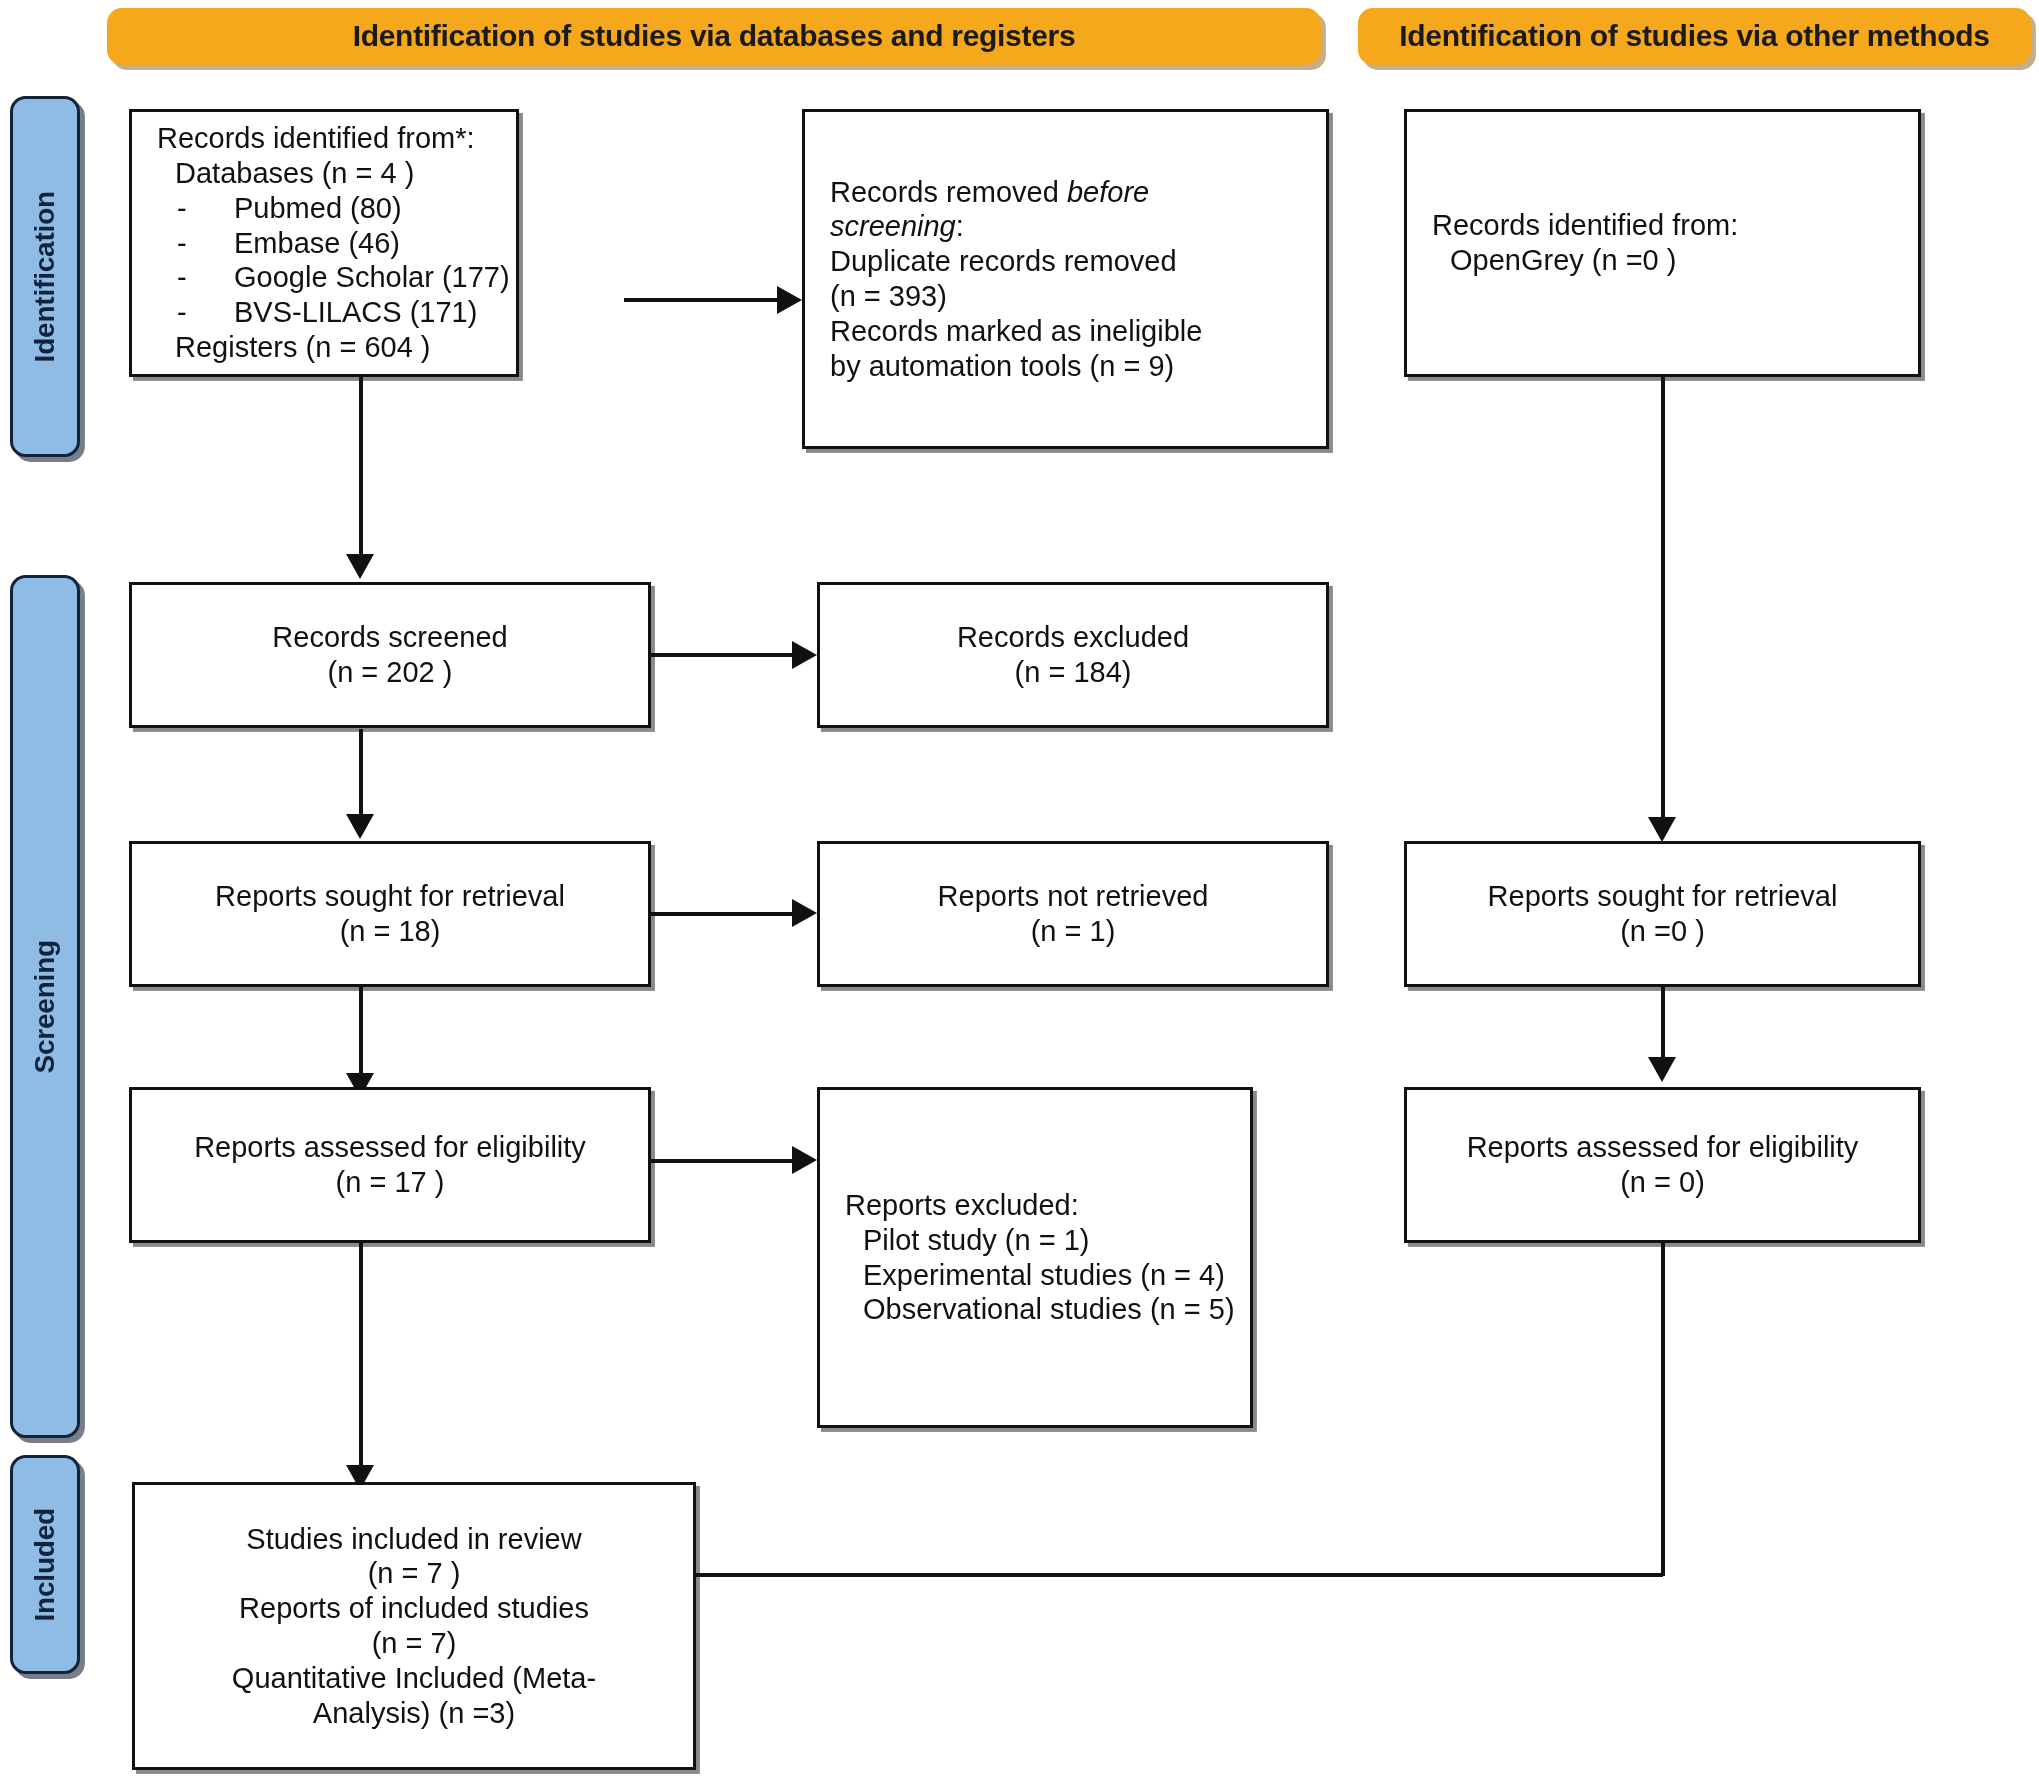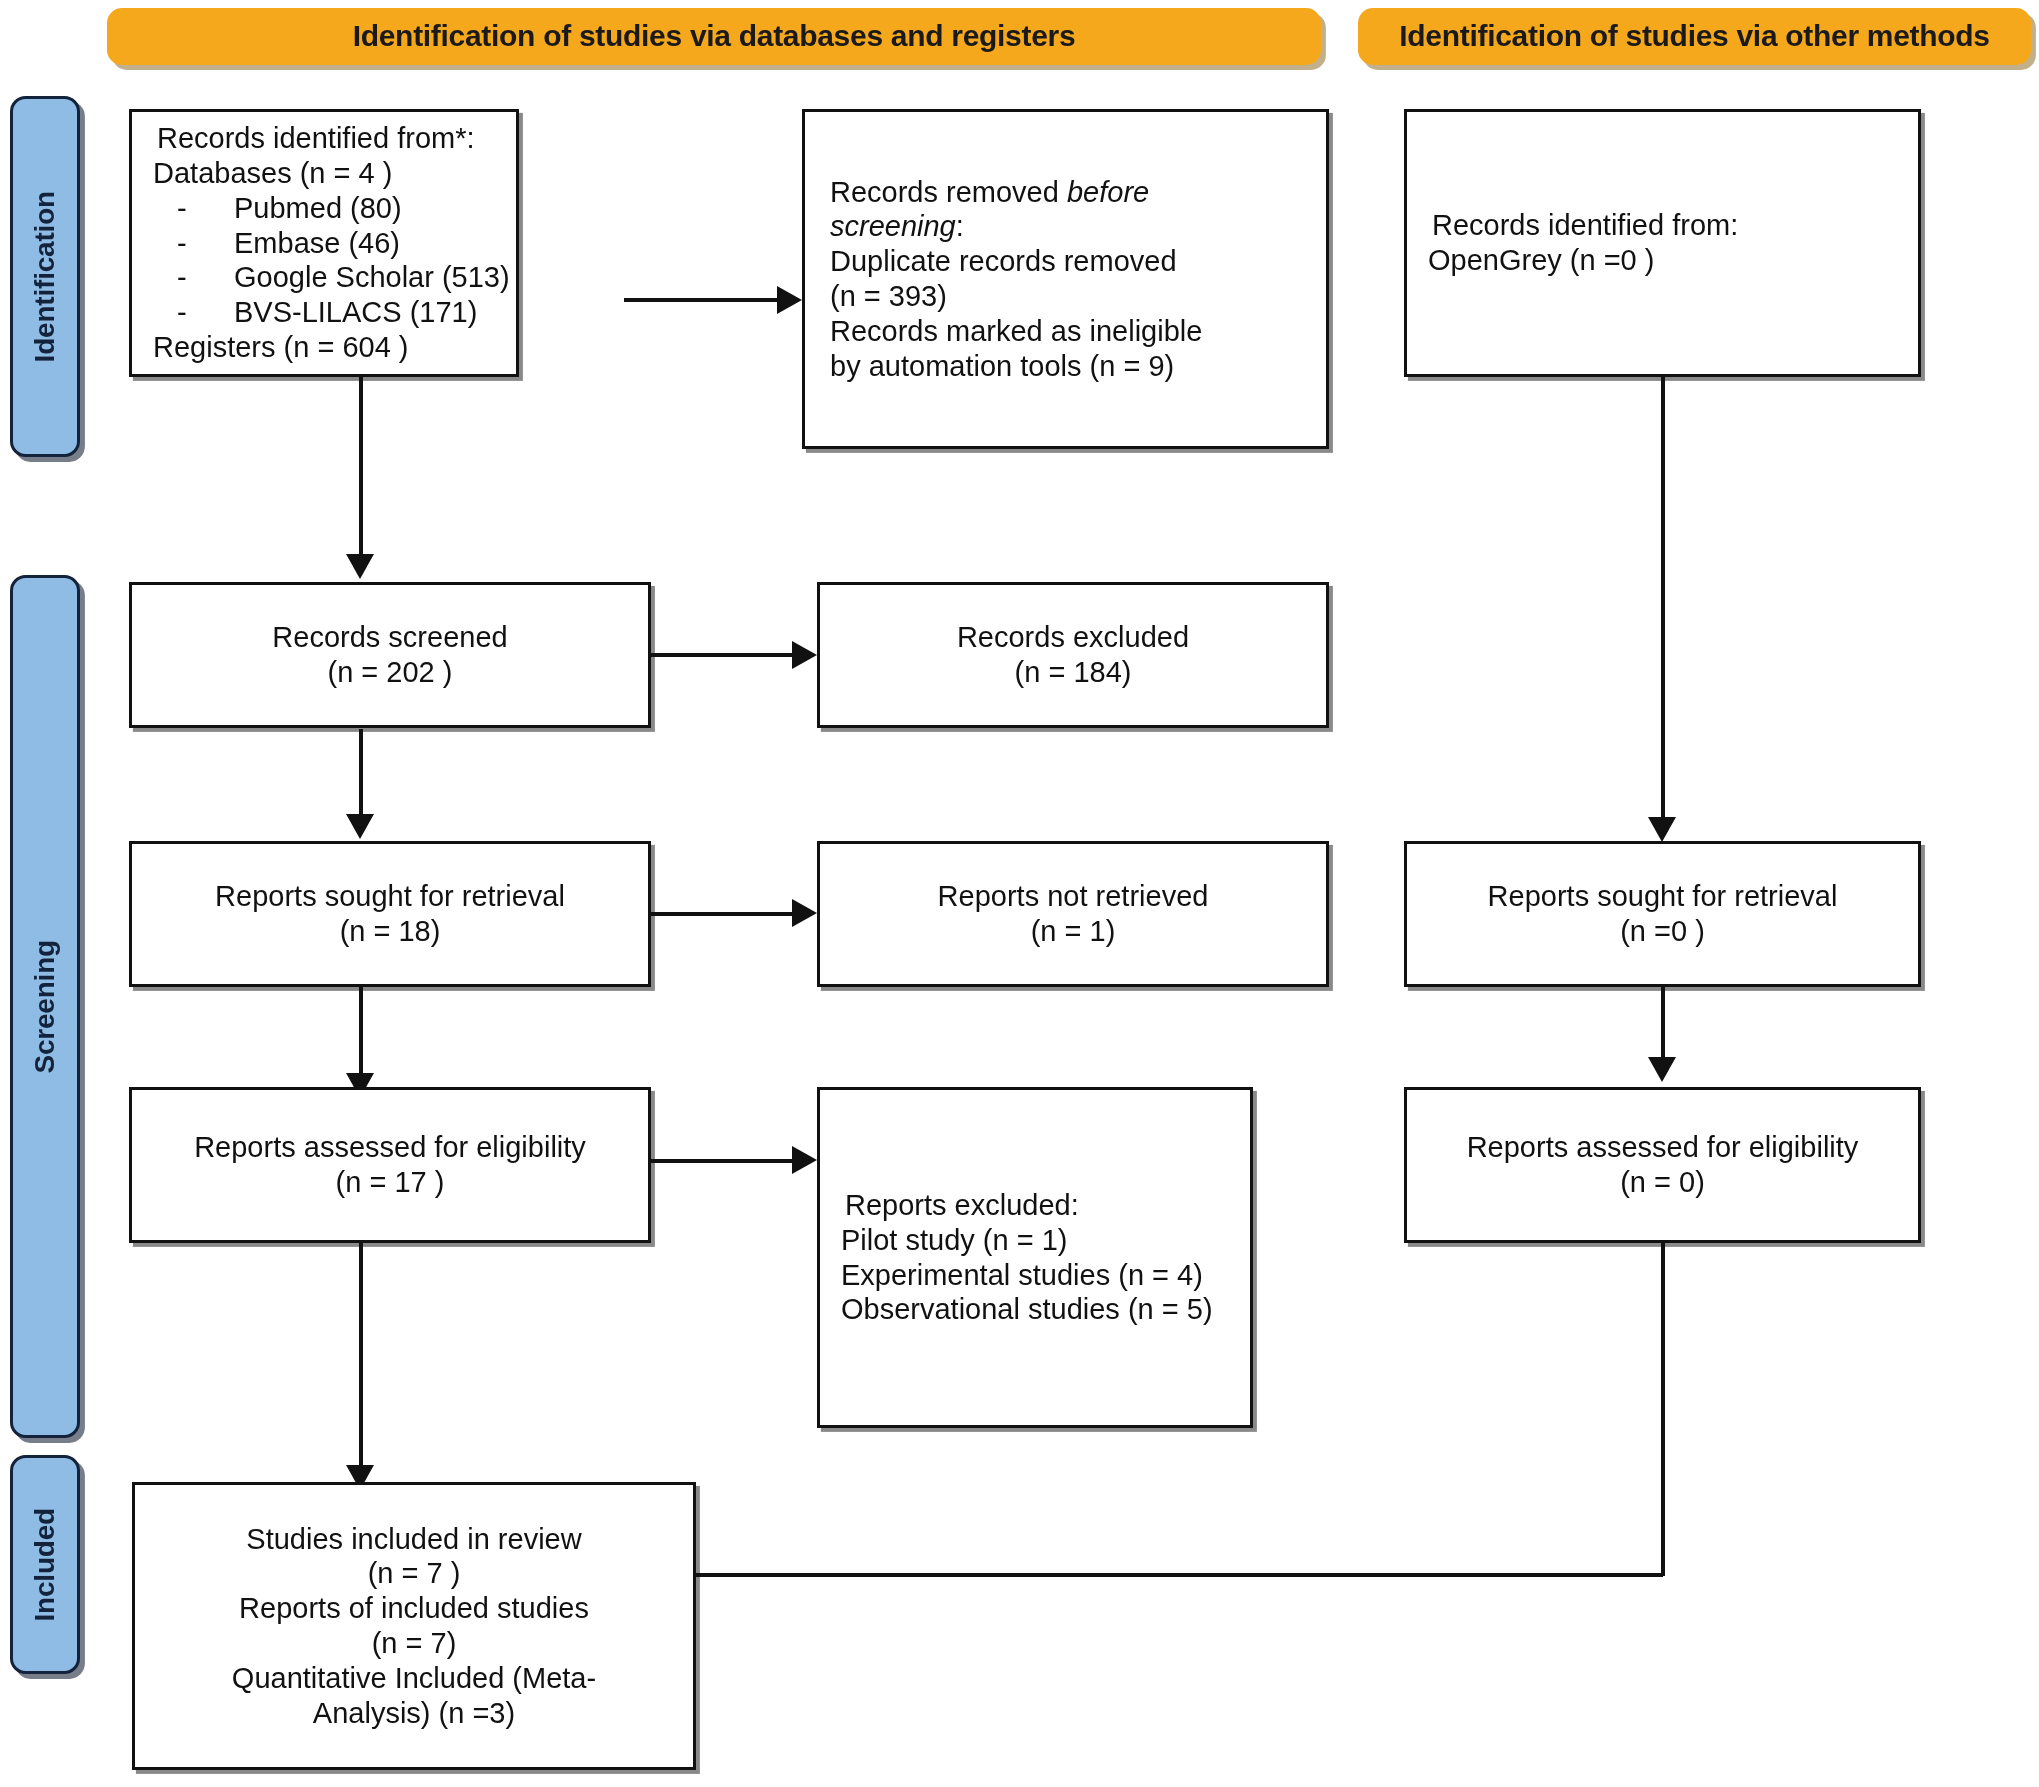--- a/index.html
+++ b/index.html
@@ -68,21 +68,21 @@
     justify-content: center;
     color: #111111;
     font-size: 29px;
     line-height: 1.20;
   }
   .box .ctr { text-align: center; }
   .box .lft { text-align: left; }
 
   .pad-l { padding-left: 25px; padding-right: 9.8px; }
   .ind1 { padding-left: 25px; }
-  .ind2 { padding-left: 21px; }
+  .ind2 { padding-left: 43px; }
 
   .it { font-style: italic; }
 
   
   .brow {
     display: flex;
     padding-left: 45px;
   }
   .brow .dash {
     width: 57px;
@@ -148,21 +148,21 @@
     <div class="brow">
       <span class="dash">-</span>
       <span>Pubmed (80)</span>
     </div>
     <div class="brow">
       <span class="dash">-</span>
       <span>Embase (46)</span>
     </div>
     <div class="brow">
       <span class="dash">-</span>
-      <span>Google Scholar (513)</span>
+      <span>Google Scholar (177)</span>
     </div>
     <div class="brow">
       <span class="dash">-</span>
       <span>BVS-LILACS (171)</span>
     </div>
     <div class="lft ind2">Registers (n = 604 )</div>
   </div>
 
   <div class="box" style="left:802px; top:109px; width:527px; height:340px;">
     <div class="lft pad-l">

